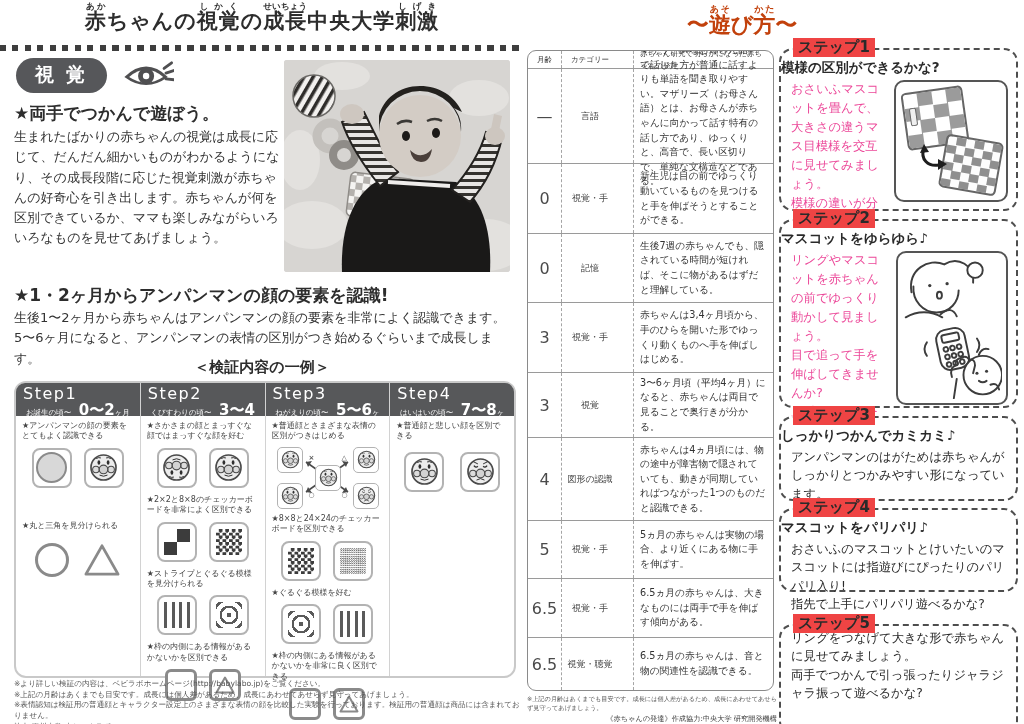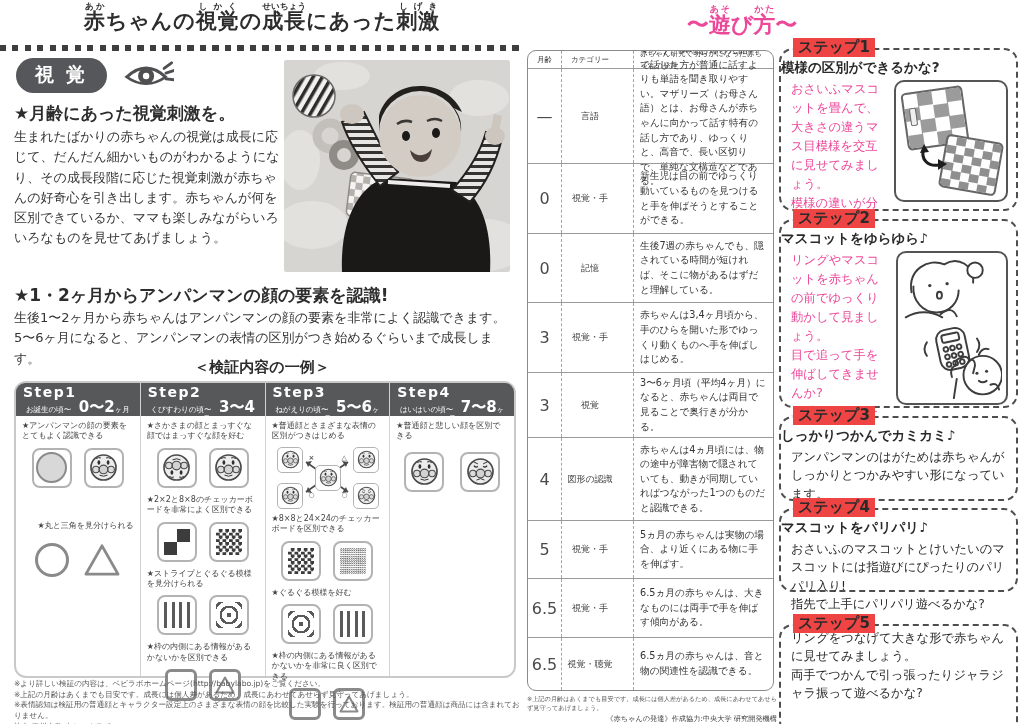--- a/index.html
+++ b/index.html
@@ -22,21 +22,21 @@
   .photo svg{display:block;}
   .h2{left:14px;top:284px;}
   .b2{left:14px;top:308px;width:504px;}
   .v-head{left:0;top:358px;width:524px;text-align:center;font-size:15px;font-weight:bold;color:#2d2d2d;}
   .v-table{left:14px;top:381px;width:498px;height:293px;border:2px solid #c9c9c9;border-radius:12px;display:flex;background:#fff;}
   .v-col{flex:1;border-left:1px solid #d2d2d2;display:flex;flex-direction:column;min-width:0;}
   .v-col:first-child{border-left:none;}
   .v-col-header{background:#57585a;color:#fff;padding:2px 7px 3px;height:33px;box-sizing:border-box;}
   .v-col:first-child .v-col-header{border-top-left-radius:9px;}
   .v-col:last-child .v-col-header{border-top-right-radius:9px;}
-  .v-name{font-size:14px;font-weight:bold;letter-spacing:1.5px;line-height:1.1;}
+  .v-name{font-size:16px;font-weight:normal;letter-spacing:1.5px;line-height:1.1;}
   .v-stage-line{text-align:center;font-size:7.5px;line-height:1;}
   .v-months{font-size:15px;font-weight:bold;}
   .v-unit{font-size:7.5px;}
   .v-item{padding:5px 6px 0;}
   .v-label{font-size:8px;line-height:1.3;color:#444;}
   .v-icons{display:flex;justify-content:center;align-items:center;gap:12px;margin:6px 0 2px;}
   .icon-frame{width:36px;height:36px;border:2px solid #b3b3b3;border-radius:8px;background:#fff;display:flex;align-items:center;justify-content:center;flex:none;}
   .face-svg{width:29px;height:29px;display:block;}
   .flip{transform:rotate(180deg);}
   .gray-circle{width:27px;height:27px;border-radius:50%;background:#d8d8d8;border:2px solid #8a8a8a;}
@@ -60,21 +60,21 @@
   .dev-row.header{border-top:none;}
   .dev-age{width:33px;display:flex;align-items:center;justify-content:center;font-size:16px;color:#4a4a4a;flex:none;}
   .dev-cat{width:56px;display:flex;align-items:center;justify-content:center;font-size:9px;color:#444;border-left:1px dashed #a5a5a5;text-align:right;flex:none;}
   .dev-desc{flex:1;border-left:1px dashed #a5a5a5;font-size:9.7px;line-height:1.5;padding:4px 6px;display:flex;align-items:center;color:#333;min-width:0;margin-left:15px;}
   .dev-row.header .dev-age,.dev-row.header .dev-cat{font-size:7.5px;color:#333;}
   .dev-row.header .dev-desc{font-size:7.5px;color:#333;align-items:center;}
   .dev-note{left:527px;top:694px;width:250px;font-size:6.2px;color:#555;line-height:1.5;}
   .dev-credit{text-align:right;font-size:7.2px;color:#3d3d3d;margin-top:1px;}
 
   
-  .p-title{left:620px;top:4px;width:244px;text-align:center;font-size:22px;font-weight:bold;color:#ec4899;}
+  .p-title{left:620px;top:4px;width:244px;text-align:center;font-size:22px;font-weight:bold;color:#c2410c;}
   .p-title rt{font-size:9px;font-weight:bold;}
   .pbox{left:779px;width:239px;border:2.5px dashed #4e4e4e;border-radius:14px;background:#fff;box-sizing:border-box;}
   .pbox-title{position:absolute;top:-12px;left:12px;background:#ef4444;padding:0 5px;font-size:15px;font-weight:bold;color:#2a2a2a;}
   .pbox-sub{text-align:left;font-weight:bold;font-size:13.5px;margin-top:9px;color:#2a2a2a;}
   .pbox-body{font-size:12.3px;line-height:1.5;padding:3px 10px 6px;white-space:pre-line;color:#2a2a2a;}
   .pbox-flex{display:flex;padding:3px 8px 8px 10px;}
   .pbox-text{flex:1;font-size:12.3px;line-height:1.55;white-space:pre-line;color:#ec4899;min-width:0;}
   .pbox-img{border:2px solid #555;border-radius:10px;background:#fff;flex:none;margin-left:6px;position:relative;overflow:hidden;}
   .img1{width:110px;height:118px;}
   .img2{width:108px;height:150px;}
@@ -111,38 +111,38 @@
       <path d="M11 7 l7 3.5" stroke="#2f2f2f" stroke-width="1.5" fill="none"></path>
       <path d="M33 7 l-7 3.5" stroke="#2f2f2f" stroke-width="1.5" fill="none"></path>
       <path d="M16 35 q6 -4.5 12 0" stroke="#2f2f2f" stroke-width="1.5" fill="none"></path>
     </symbol>
   </defs>
 </svg>
 
 <div class="page">
 
   <div class="abs l-title">
-    <ruby><span>赤</span><rt>あか</rt></ruby><ruby><span>ちゃんの</span><rt></rt></ruby><ruby><span>視覚</span><rt>しかく</rt></ruby><ruby><span>の</span><rt></rt></ruby><ruby><span>成長</span><rt>せいちょう</rt></ruby><ruby><span>にあった</span><rt></rt></ruby><ruby><span>刺激</span><rt>しげき</rt></ruby>
+    <ruby><span>赤</span><rt>あか</rt></ruby><ruby><span>ちゃんの</span><rt></rt></ruby><ruby><span>視覚</span><rt>しかく</rt></ruby><ruby><span>の</span><rt></rt></ruby><ruby><span>成長</span><rt>せいちょう</rt></ruby><ruby><span>中央大学</span><rt></rt></ruby><ruby><span>刺激</span><rt>しげき</rt></ruby>
   </div>
   <div class="abs l-dash"></div>
 
   <div class="abs badge-row">
     <span class="badge">視覚</span>
     <svg class="eye-svg" viewBox="0 0 54 36">
       <path d="M44 10 l8 -6" stroke="#4f4f51" stroke-width="3" stroke-linecap="round"></path>
       <path d="M46 15 l9 -3" stroke="#4f4f51" stroke-width="3" stroke-linecap="round"></path>
       <path d="M46 21 l9 1" stroke="#4f4f51" stroke-width="3" stroke-linecap="round"></path>
       <path d="M2 19 Q25 -3 48 19 Q25 36 2 19 Z" fill="#4f4f51"></path>
       <path d="M7 19 Q25 3 43 19 Q25 31 7 19 Z" fill="#ffffff"></path>
       <circle cx="25" cy="18" r="8.5" fill="#4f4f51"></circle>
       <circle cx="25" cy="18" r="3.4" fill="#ffffff"></circle>
     </svg>
   </div>
 
-  <div class="abs headline h1">★月齢にあった視覚刺激を。</div>
+  <div class="abs headline h1">★両手でつかんで遊ぼう。</div>
   <div class="abs body-text b1">生まれたばかりの赤ちゃんの視覚は成長に応じて、だんだん細かいものがわかるようになり、その成長段階に応じた視覚刺激が赤ちゃんの好奇心を引き出します。赤ちゃんが何を区別できているか、ママも楽しみながらいろいろなものを見せてあげましょう。</div>
 
   <div class="abs photo">
     <svg viewBox="0 0 226 212" width="226" height="212">
       <defs>
         <pattern id="pstripe" width="8" height="8" patternUnits="userSpaceOnUse" patternTransform="rotate(30)">
           <rect width="8" height="8" fill="#f2f0ee"></rect>
             <rect width="3.5" height="8" fill="#2e2c2a"></rect>
         </pattern>
         <pattern id="pstripeH" width="7" height="7" patternUnits="userSpaceOnUse">
@@ -205,21 +205,21 @@
           <span class="icon-frame">
               <span class="gray-circle"></span>
             </span>
           <span class="icon-frame">
               <svg class="face-svg">
                 <use href="#sym-face"></use>
               </svg>
             </span>
         </div>
       </div>
-      <div class="v-item" style="margin-top:26px;text-align:right;">
+      <div class="v-item" style="margin-top:26px;">
         <div class="v-label">★丸と三角を見分けられる</div>
         <div class="v-icons" style="gap:14px;margin-top:12px;">
           <span class="shape-circle"></span>
           <svg width="38" height="34" viewBox="0 0 40 36">
               <polygon points="20,3 37,33 3,33" fill="none" stroke="#8a8a8a" stroke-width="3" stroke-linejoin="round"></polygon>
             </svg>
         </div>
       </div>
     </div>
 

